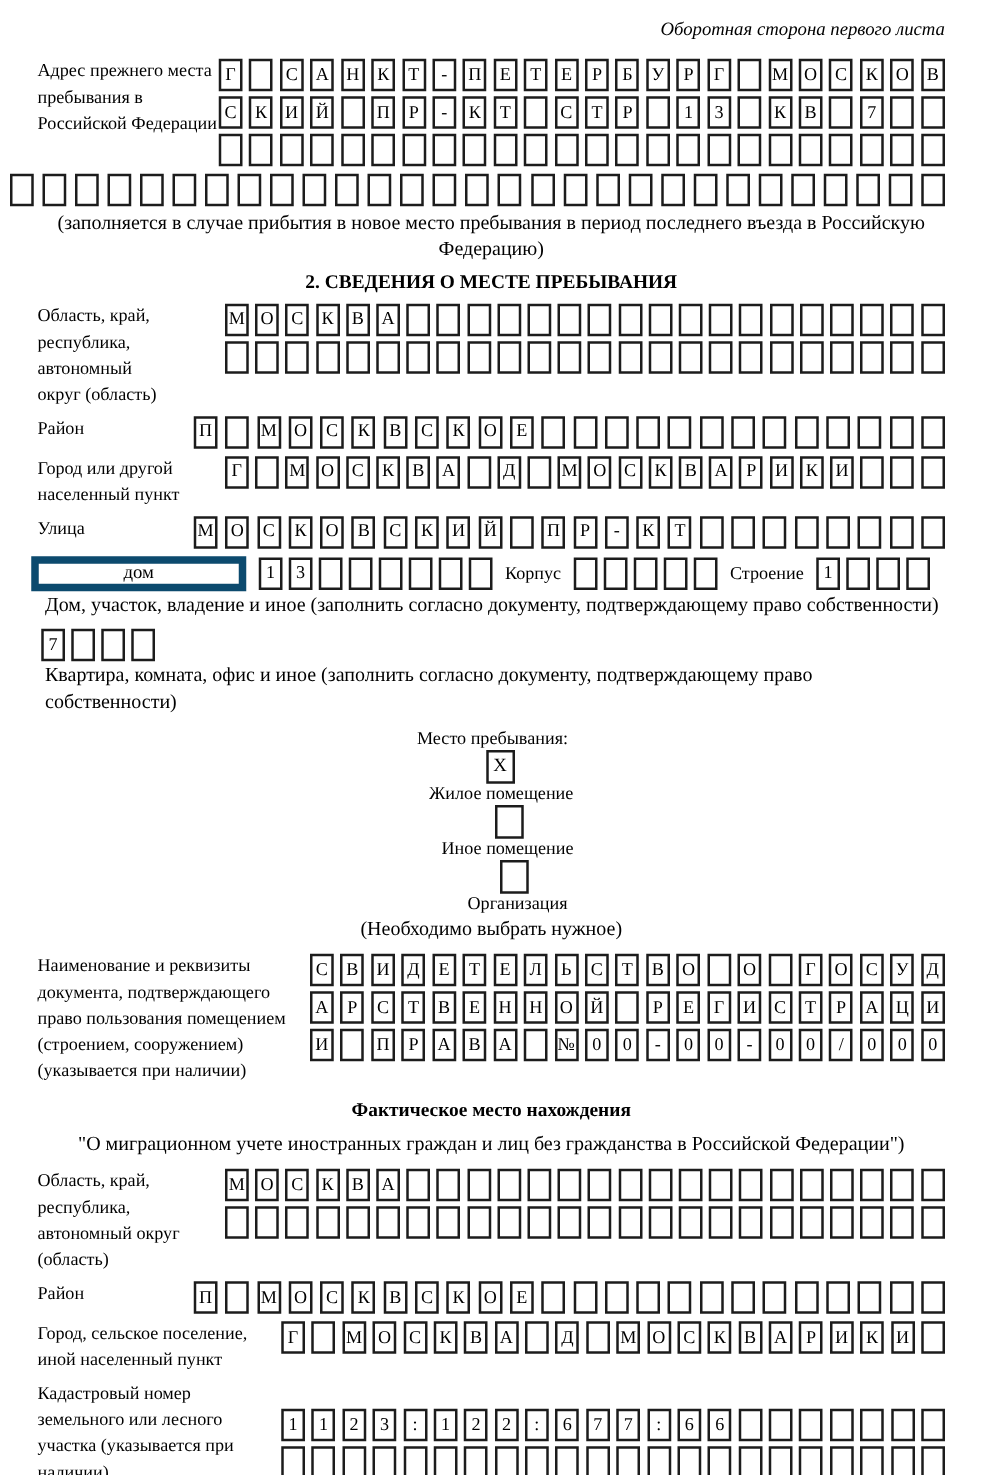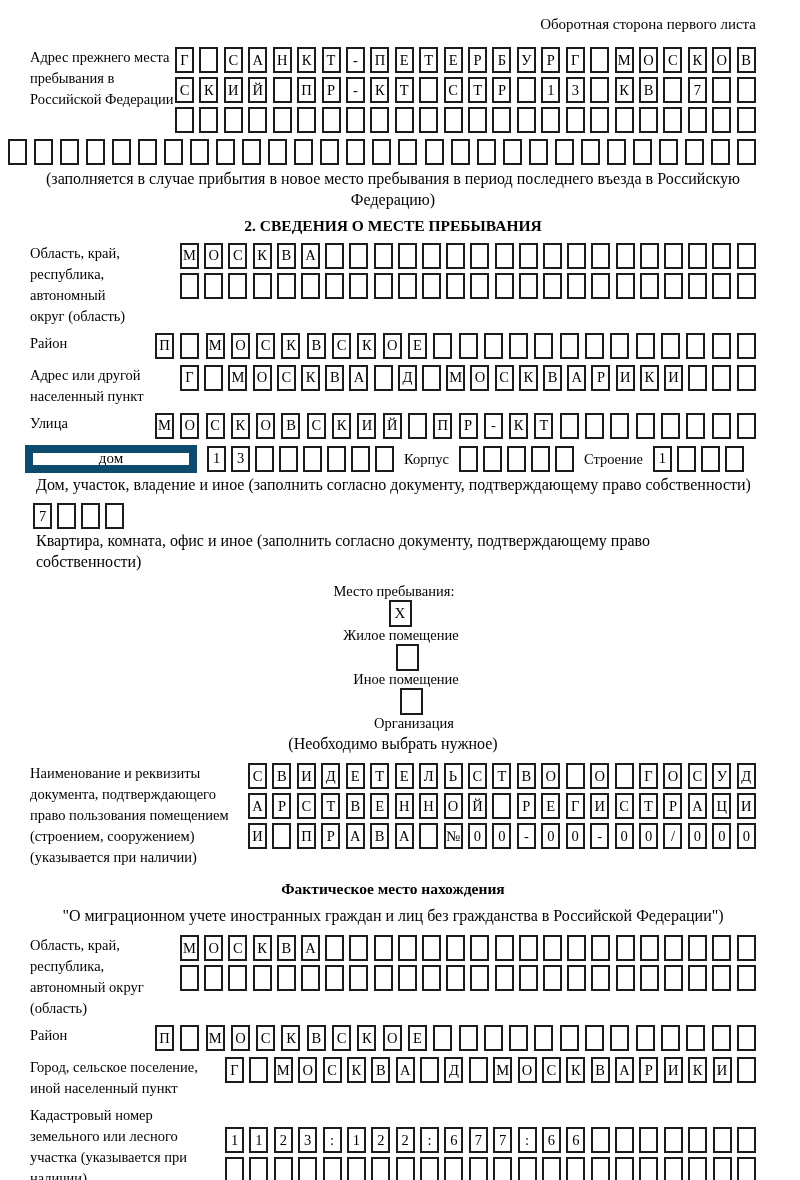--- a/index.html
+++ b/index.html
@@ -3,21 +3,21 @@
 <meta charset="utf-8">
 <style>
   html,body { margin:0; padding:0; background:#fff; }
   body {
     width:800px; height:1180px; overflow:hidden;
     font-family:"Liberation Serif","DejaVu Serif",serif;
     color:#000;
   }
   .page { box-sizing:border-box; width:800px; height:1180px; padding:16px 44px 0 30px; }
 
-  .corner { text-align:right; font-size:15px; }
+  .corner { text-align:right; font-size:15px;font-style:italic; }
 
   
   .cell {
     flex:none; box-sizing:border-box;
     width:19px; height:26px;
     border:2px solid #1c1c1c;
     display:flex; align-items:center; justify-content:center;
     font-size:14.5px; line-height:1; background:#fff;
   }
   .boxrow { display:flex; justify-content:space-between; }
@@ -27,21 +27,21 @@
   .field { display:flex; align-items:flex-start; margin-bottom:6px; }
   .flabel { flex:none; font-size:14.5px; line-height:1.45; }
 
   .note { font-size:16px; line-height:1.3; }
   .center { text-align:center; }
 
   .h2 { text-align:center; font-weight:bold; font-size:15.5px; margin:6px 0 8px 0; }
 
   .widebox {
     flex:none; box-sizing:border-box; height:28px;
-    border:8px solid #0c4a6e;
+    border:6px solid #0c4a6e;
     display:flex; align-items:center; justify-content:center;
     font-size:15px;
   }
   .inline-label { font-size:14.5px; line-height:28px; white-space:nowrap; }
 
   .chk {
     flex:none; box-sizing:border-box; width:23px; height:27px;
     border:2px solid #1c1c1c;
     display:flex; align-items:center; justify-content:center;
     font-size:15px;
@@ -273,21 +273,21 @@
           <div class="cell"></div>
           <div class="cell"></div>
           <div class="cell"></div>
           <div class="cell"></div>
           <div class="cell"></div>
         </div>
       </div>
   </div>
 
   <div class="field">
-    <div class="flabel w-city">Адрес или другой населенный пункт</div>
+    <div class="flabel w-city">Город или другой населенный пункт</div>
     <div class="rows">
         <div class="boxrow">
           <div class="cell">Г</div>
           <div class="cell"></div>
           <div class="cell">М</div>
           <div class="cell">О</div>
           <div class="cell">С</div>
           <div class="cell">К</div>
           <div class="cell">В</div>
           <div class="cell">А</div>

